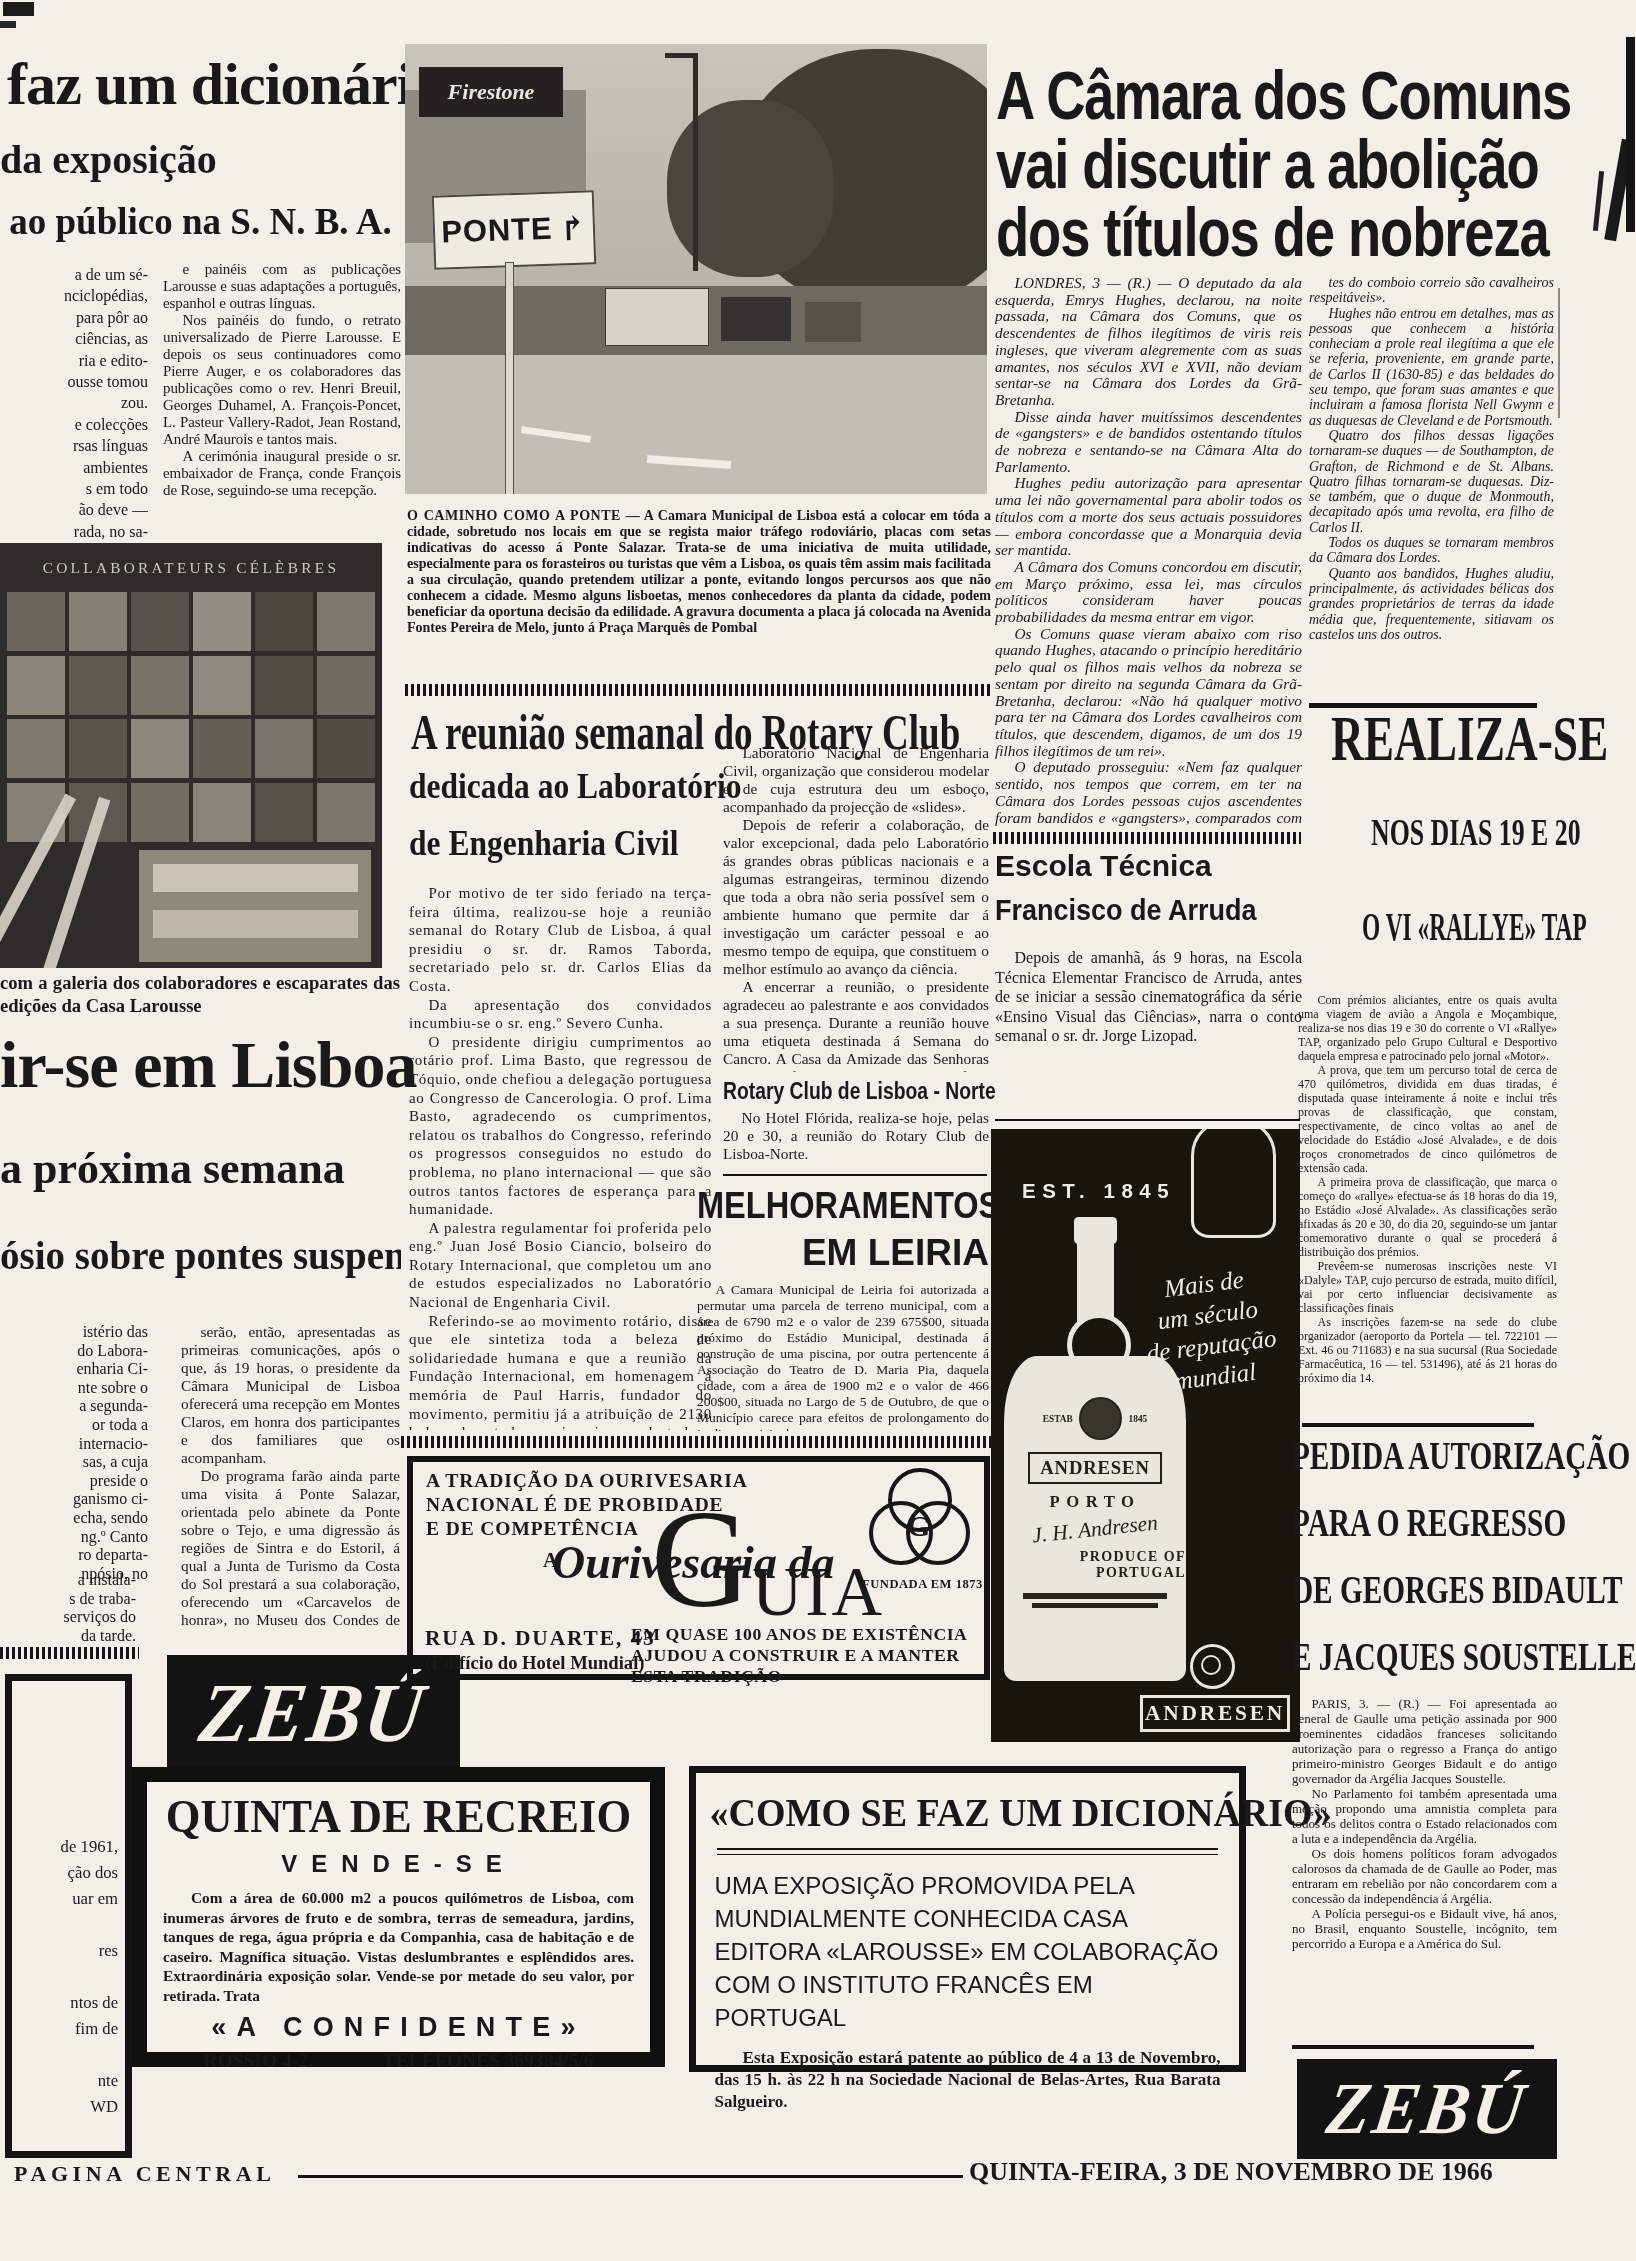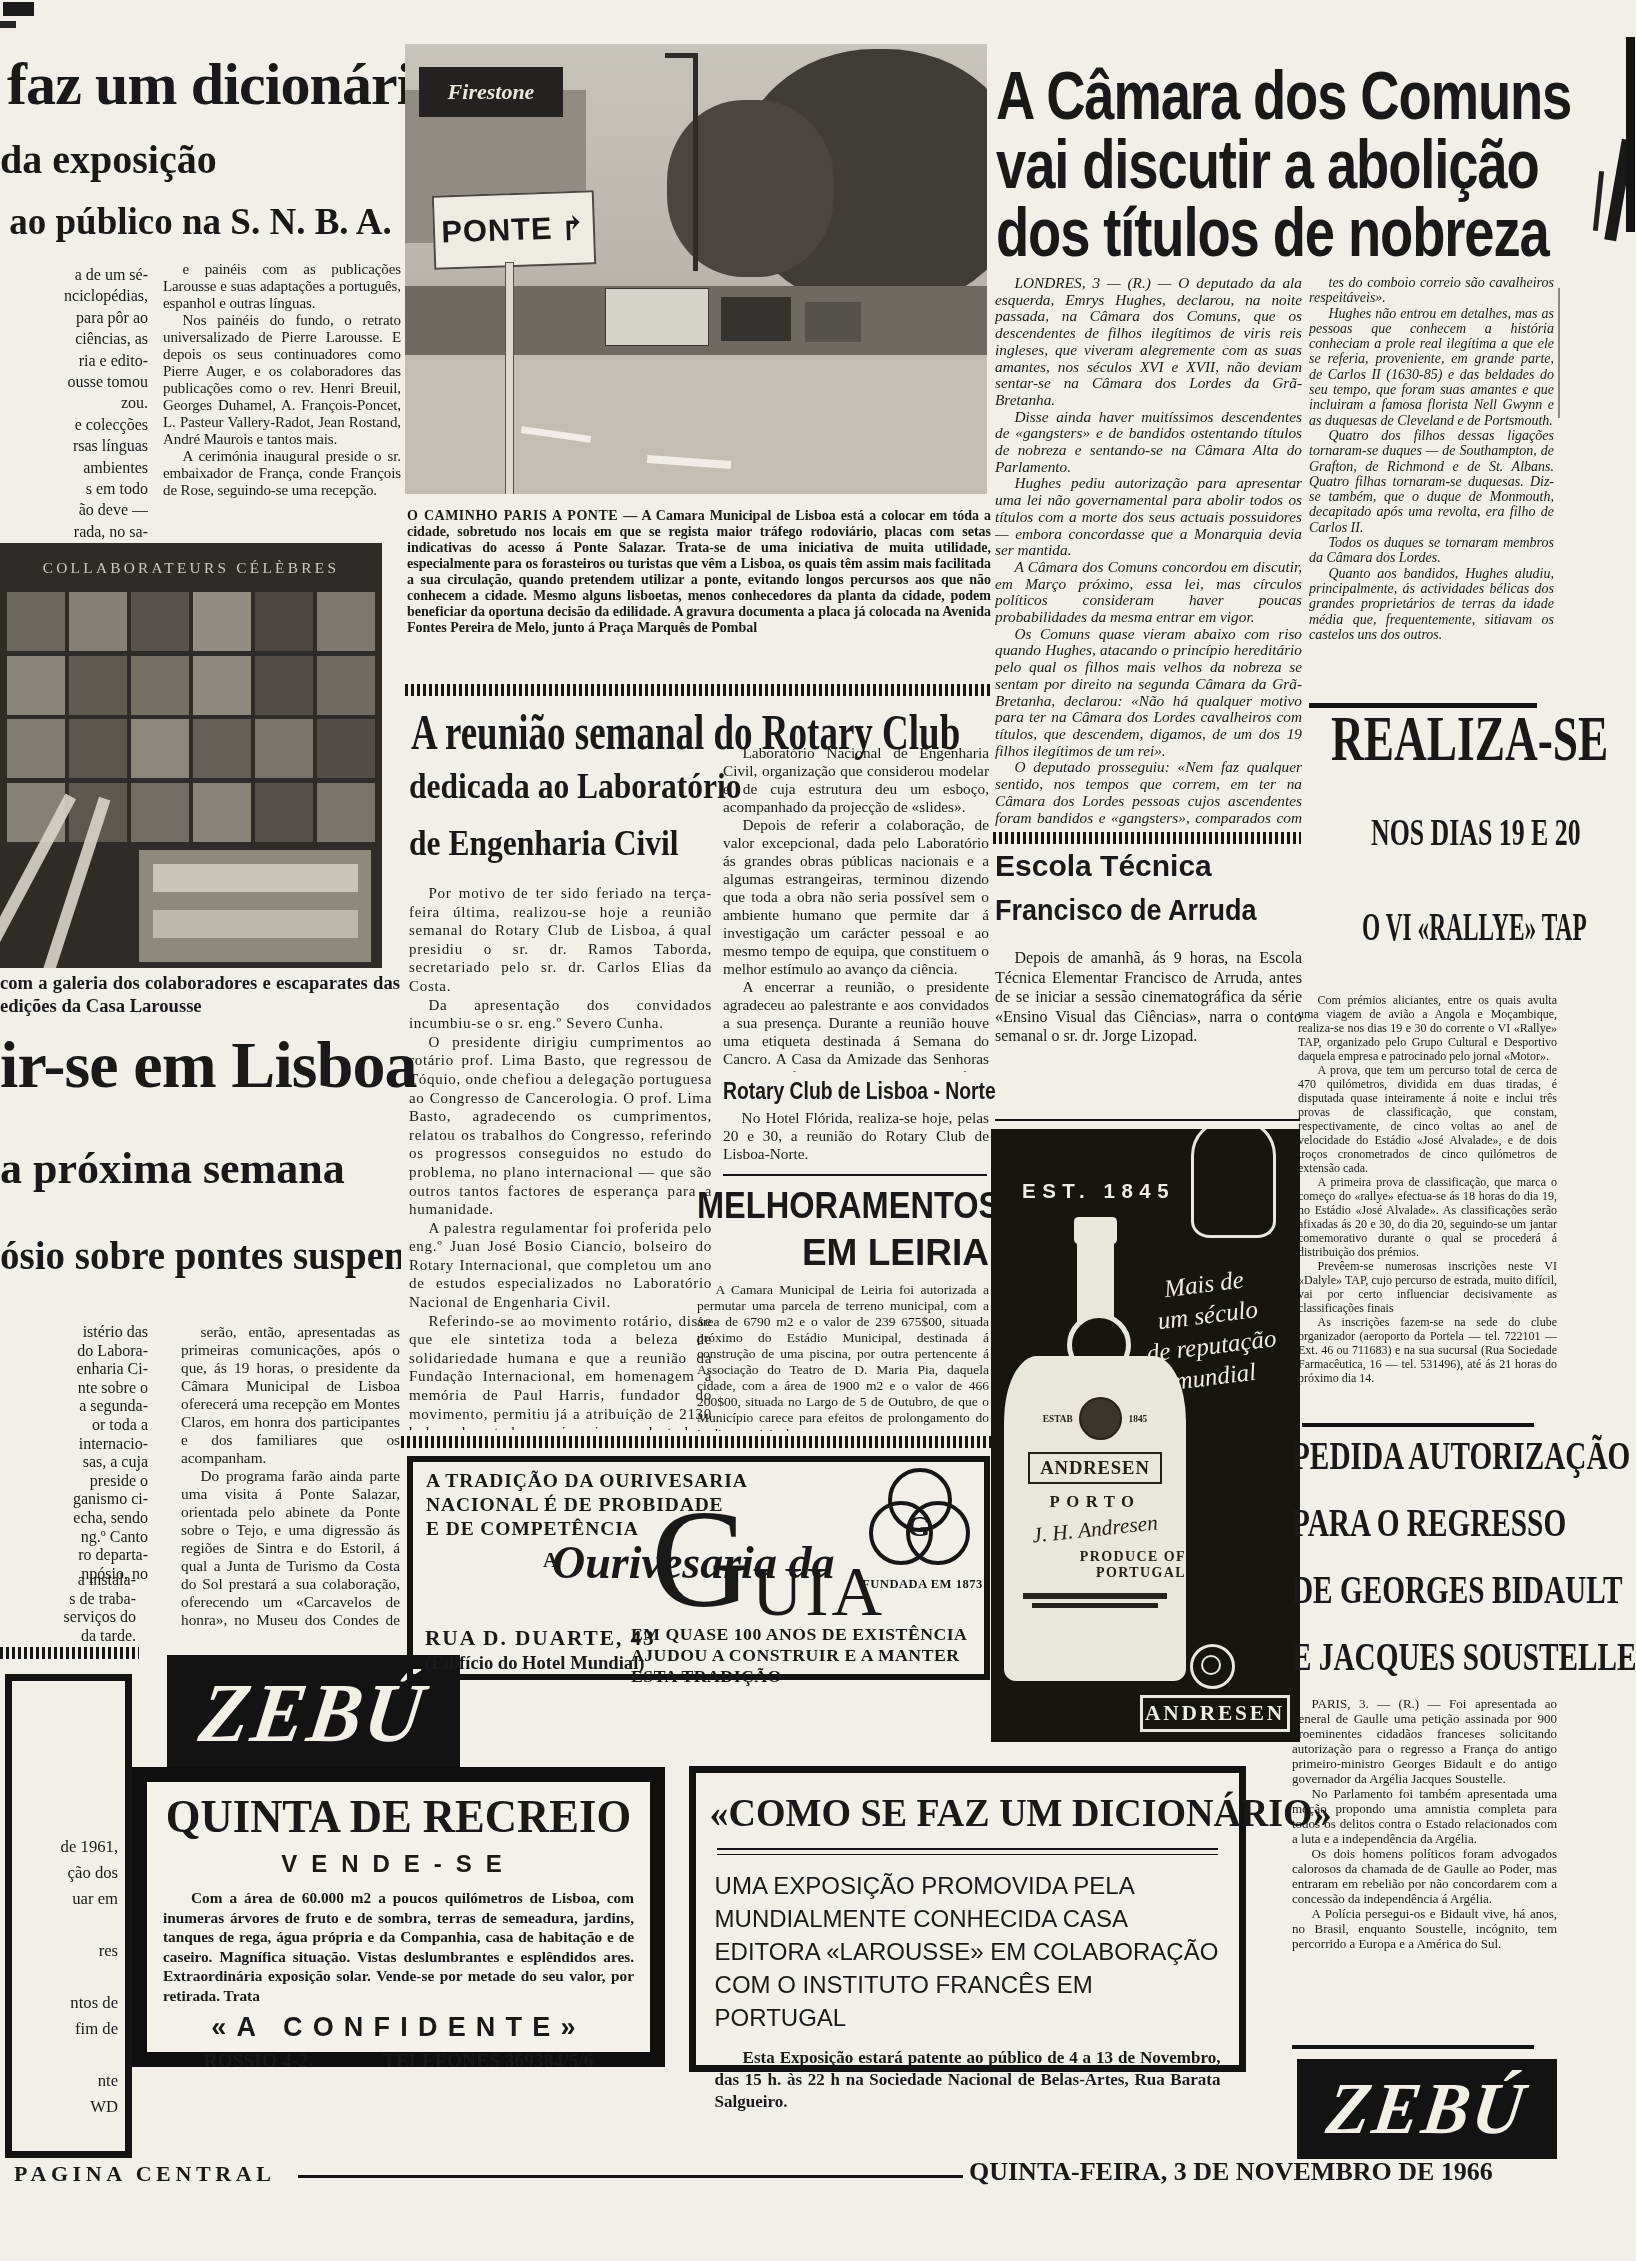--- a/index.html
+++ b/index.html
@@ -198,21 +198,21 @@
       <div style="width:158px;height:70px;background:#edebe2;border:2.3px solid #4a4843;transform:rotate(-2deg);
                   display:flex;align-items:center;justify-content:center;gap:6.5px;">
         <span style="font-size:31px;font-weight:700;font-family:'Liberation Sans',sans-serif;letter-spacing:0.9px;">PONTE</span>
         <span style="font-size:33px;font-weight:700;">↱</span>
       </div>
     </div>
     <div class="abs" style="left:100px;top:218px;width:7.4px;height:232px;background:#dcd9d0;border:0.9px solid #55524c;"></div>
   </div>
 
   <div class="abs just" id="ponte-caption" style="left:407px;top:508px;width:584px;height:179px;overflow:hidden;">
-    <span style="letter-spacing:0.5px;">O CAMINHO PARIS A PONTE</span>
+    <span style="letter-spacing:0.5px;">O CAMINHO COMO A PONTE</span>
     <span>— A Camara Municipal de Lisboa está a colocar em tóda a cidade, sobretudo nos locais em que se regista maior tráfego rodoviário, placas com setas indicativas do acesso á Ponte Salazar. Trata-se de uma iniciativa de muita utilidade, especialmente para os forasteiros ou turistas que vêm a Lisboa, os quais têm assim mais facilitada a sua circulação, quando pretendem utilizar a ponte, evitando longos percursos aos que não conhecem a cidade. Mesmo alguns lisboetas, menos conhecedores da planta da cidade, podem beneficiar da oportuna decisão da edilidade. A gravura documenta a placa já colocada na Avenida Fontes Pereira de Melo, junto á Praça Marquês de Pombal</span>
   </div>
   <div class="abs hatch" style="left:405px;top:684px;width:586px;"></div>
 
   <div class="abs serifbold nowrap cx" style="left:411px;top:703px;font-size:50px;transform:scaleX(0.74);">A reunião semanal do Rotary Club</div>
   <div class="abs serifbold nowrap cx" style="left:409px;top:767px;font-size:35px;transform:scaleX(0.9);">dedicada ao Laboratório</div>
   <div class="abs serifbold nowrap cx" style="left:409px;top:824px;font-size:35px;transform:scaleX(0.9);">de Engenharia Civil</div>
 
   <div class="abs just clip body-col" id="rot-colA" style="left:409px;top:884px;width:303px;height:546px;">
     <p>Por motivo de ter sido feriado na terça-feira última, realizou-se hoje a reunião semanal do Rotary Club de Lisboa, á qual presidiu o sr. dr. Ramos Taborda, secretariado pelo sr. dr. Carlos Elias da Costa.</p>

